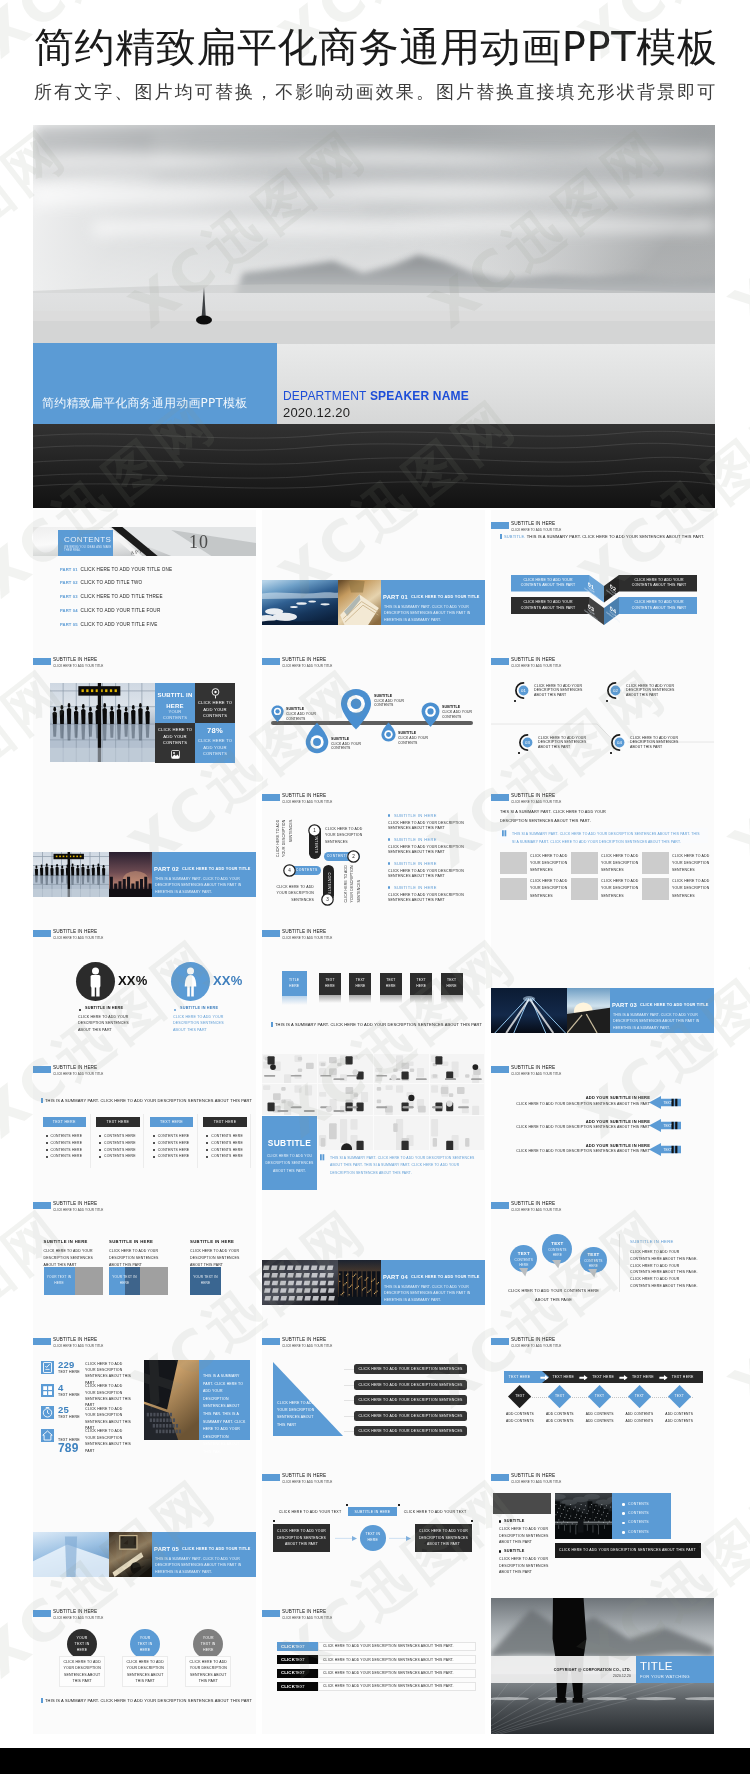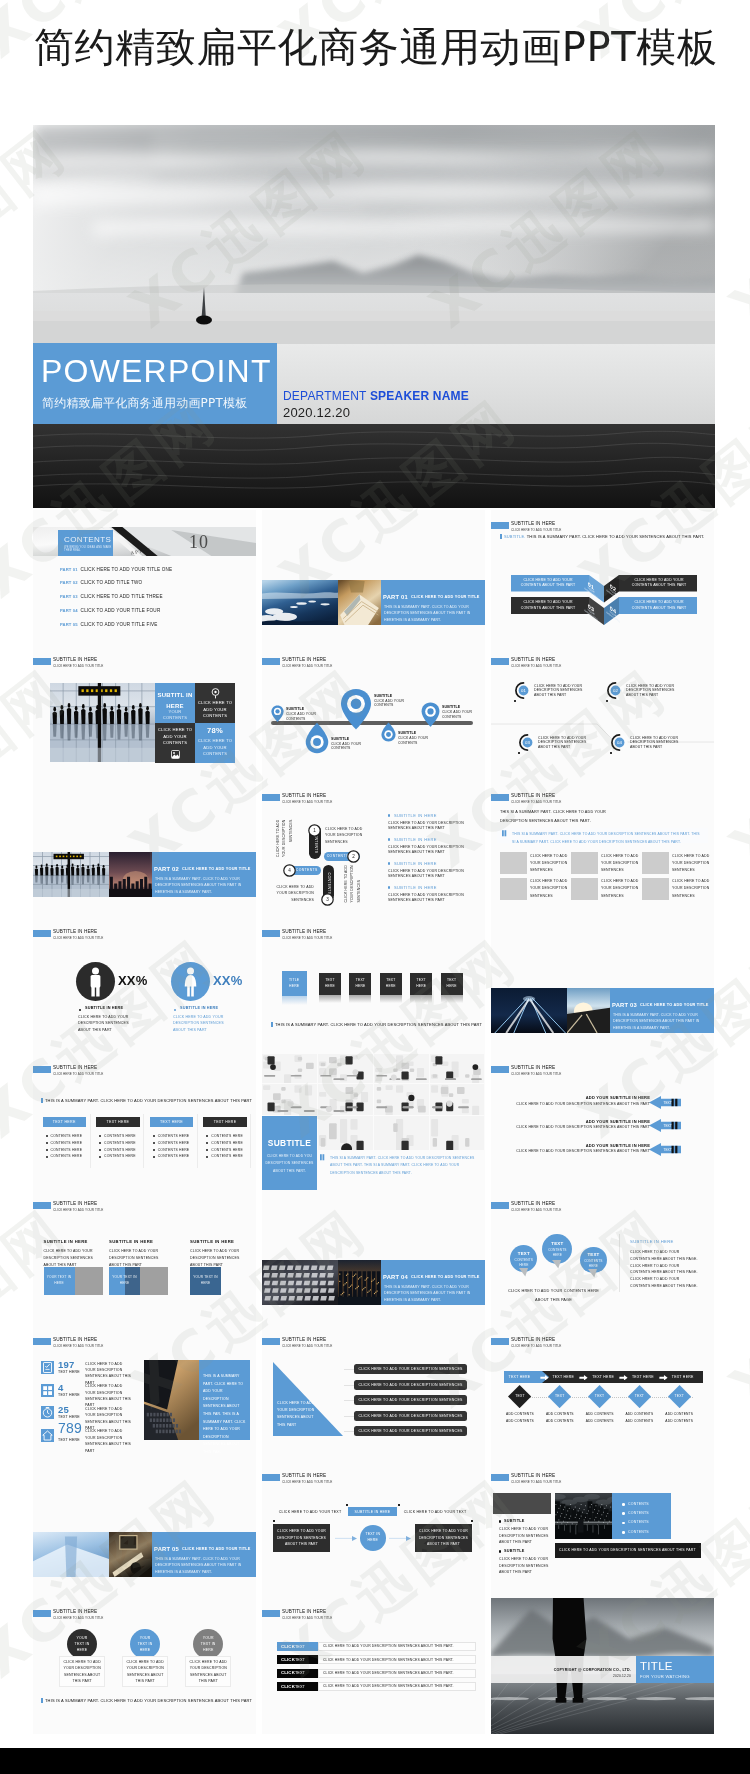--- a/index.html
+++ b/index.html
@@ -44,20 +44,21 @@
   .pd .ptn{position:absolute;left:121px;top:12.5px;font-size:5.8px;line-height:8px;color:#fff;font-weight:700;letter-spacing:0.2px;}
   .pd .ptt{position:absolute;left:149px;top:14px;font-size:3.85px;line-height:7px;color:#fff;font-weight:700;letter-spacing:0.2px;white-space:nowrap;}
   .pd .ptd{position:absolute;left:122px;top:24px;width:92px;font-size:3.5px;line-height:6.4px;color:#e8f2fb;letter-spacing:0.1px;}
   .blackbar{position:absolute;left:0;top:1748px;width:750px;height:26px;background:#000;}
 </style>
 </head>
 <body>
 
 <div class="page">
   <div class="hdr-title">简约精致扁平化商务通用动画PPT模板</div>
+  <div class="hdr-sub">所有文字、图片均可替换，不影响动画效果。图片替换直接填充形状背景即可</div>
 
   <div class="hero">
     <svg width="682" height="383" viewBox="0 0 682 383">
       <defs>
         <linearGradient id="skyG" x1="0" y1="0" x2="0.35" y2="1">
           <stop offset="0%" stop-color="#9ea2a5"></stop>
           <stop offset="30%" stop-color="#b7babc"></stop>
           <stop offset="62%" stop-color="#d4d6d7"></stop>
           <stop offset="85%" stop-color="#e3e4e4"></stop>
           <stop offset="100%" stop-color="#eaeaea"></stop>
@@ -121,21 +122,20 @@
       </g>
       <g stroke="#9a9a9a" stroke-width="0.6" opacity="0.35" fill="none">
         <path d="M-10 244 C60 238 140 252 240 242 C340 232 440 250 540 240 C620 234 670 246 700 240"></path>
         <path d="M-10 276 C70 268 160 286 260 276 C360 266 460 284 560 274 C640 268 672 280 700 274"></path>
         <path d="M-10 324 C80 314 180 332 280 322 C380 312 480 330 580 320 C650 314 680 326 700 320"></path>
         <path d="M-10 352 C90 342 190 360 290 350 C390 340 490 358 590 348 C660 342 684 354 700 348"></path>
       </g>
     </svg>
     <div class="hero-blue"></div>
     <div class="hero-grey"></div>
-    <div class="hero-ppt">POWERPOINT</div>
     <div class="hero-cn">简约精致扁平化商务通用动画PPT模板</div>
     <div class="hero-dept"><span>DEPARTMENT</span> <b>SPEAKER NAME</b></div>
     <div class="hero-date">2020.12.20</div>
   </div>
 
   <div id="grid">
       <div class="slide" style="left:33px;top:510px">
         <div class="abs" style="left:0;top:17px;width:223px;height:29px;overflow:hidden"><svg width="223" height="29" viewBox="0 0 223 29" preserveAspectRatio="none">
             <defs>
               <linearGradient id="pcl" x1="0.1" y1="0" x2="0.9" y2="1">
@@ -1349,21 +1349,21 @@
    <div class="sq"></div>
    <div class="t1">SUBTITLE IN HERE</div>
    <div class="t2">CLICK HERE TO ADD YOUR TITLE</div>
   </div>
         <div class="abs" style="left:8px;top:35px;width:13px;height:13px;background:#5b9bd5"></div>
         <svg class="abs" style="left:8px;top:35px" width="13" height="13" viewBox="0 0 13 13">
           <rect x="2.5" y="1.5" width="8" height="10" rx="0.6" stroke="#fff" stroke-width="0.9" fill="none"></rect>
           <path d="M4.3 5 L5.6 6.4 L8.6 3.2" stroke="#fff" stroke-width="0.9" fill="none"></path>
           <path d="M4.4 8.4 L8.6 8.4" stroke="#fff" stroke-width="0.8"></path>
         </svg>
-        <div class="abs" style="left:25px;top:33px;font-size:9.5px;line-height:11px;color:#3e82bf;font-weight:700;letter-spacing:0.2px">197</div>
+        <div class="abs" style="left:25px;top:33px;font-size:9.5px;line-height:11px;color:#3e82bf;font-weight:700;letter-spacing:0.2px">229</div>
         <div class="abs" style="left:25px;top:44px;font-size:3.5px;line-height:5px;color:#111;letter-spacing:0.25px">TEXT HERE</div>
         <div class="abs" style="left:52px;top:34.5px;width:48px;font-size:3.5px;line-height:6.4px;color:#1b1b1b;letter-spacing:0.15px">CLICK HERE TO ADD YOUR DESCRIPTION SENTENCES ABOUT THIS PART</div>
         <div class="abs" style="left:8px;top:57.6px;width:13px;height:13px;background:#5b9bd5"></div>
         <svg class="abs" style="left:8px;top:57.6px" width="13" height="13" viewBox="0 0 13 13">
           <rect x="2.2" y="2.2" width="3.8" height="3.8" fill="#fff"></rect>
           <rect x="7.2" y="2.2" width="3.8" height="3.8" fill="#fff"></rect>
           <rect x="2.2" y="7.2" width="3.8" height="3.8" fill="#fff"></rect>
           <rect x="7.2" y="7.2" width="3.8" height="3.8" fill="#fff"></rect>
         </svg>
         <div class="abs" style="left:25px;top:55.6px;font-size:9.5px;line-height:11px;color:#3e82bf;font-weight:700;letter-spacing:0.2px">4</div>
@@ -1375,21 +1375,21 @@
           <path d="M6.5 4.2 L6.5 6.8 L8.3 7.8" stroke="#fff" stroke-width="0.9" fill="none"></path>
           <path d="M4.8 1.6 L8.2 1.6" stroke="#fff" stroke-width="1"></path>
         </svg>
         <div class="abs" style="left:25px;top:78.2px;font-size:9.5px;line-height:11px;color:#3e82bf;font-weight:700;letter-spacing:0.2px">25</div>
         <div class="abs" style="left:25px;top:89.2px;font-size:3.5px;line-height:5px;color:#111;letter-spacing:0.25px">TEXT HERE</div>
         <div class="abs" style="left:52px;top:79.7px;width:48px;font-size:3.5px;line-height:6.4px;color:#1b1b1b;letter-spacing:0.15px">CLICK HERE TO ADD YOUR DESCRIPTION SENTENCES ABOUT THIS PART</div>
         <div class="abs" style="left:8px;top:102.80000000000001px;width:13px;height:13px;background:#5b9bd5"></div>
         <svg class="abs" style="left:8px;top:102.80000000000001px" width="13" height="13" viewBox="0 0 13 13">
           <path d="M6.5 2 L11.2 6.2 L9.9 6.2 L9.9 11 L3.1 11 L3.1 6.2 L1.8 6.2 Z" stroke="#fff" stroke-width="0.9" fill="none"></path>
         </svg>
-        <div class="abs" style="left:25px;top:97px;font-size:14px;line-height:11px;color:#3e82bf;font-weight:400;letter-spacing:0.2px">789</div>
+        <div class="abs" style="left:25px;top:117px;font-size:12px;line-height:11px;color:#3e82bf;font-weight:700;letter-spacing:0.2px">789</div>
         <div class="abs" style="left:25px;top:111.80000000000001px;font-size:3.5px;line-height:5px;color:#111;letter-spacing:0.25px">TEXT HERE</div>
         <div class="abs" style="left:52px;top:102.30000000000001px;width:48px;font-size:3.5px;line-height:6.4px;color:#1b1b1b;letter-spacing:0.15px">CLICK HERE TO ADD YOUR DESCRIPTION SENTENCES ABOUT THIS PART</div>
         <div class="abs" style="left:110.7px;top:34px;width:55px;height:80px;overflow:hidden"><svg width="55" height="80" viewBox="0 0 55 80" preserveAspectRatio="none">
             <defs>
               <linearGradient id="plt" x1="0" y1="0" x2="0.6" y2="1">
                 <stop offset="0%" stop-color="#b98b52"></stop>
                 <stop offset="35%" stop-color="#caa06a"></stop>
                 <stop offset="100%" stop-color="#6c5434"></stop>
               </linearGradient>
             </defs>

